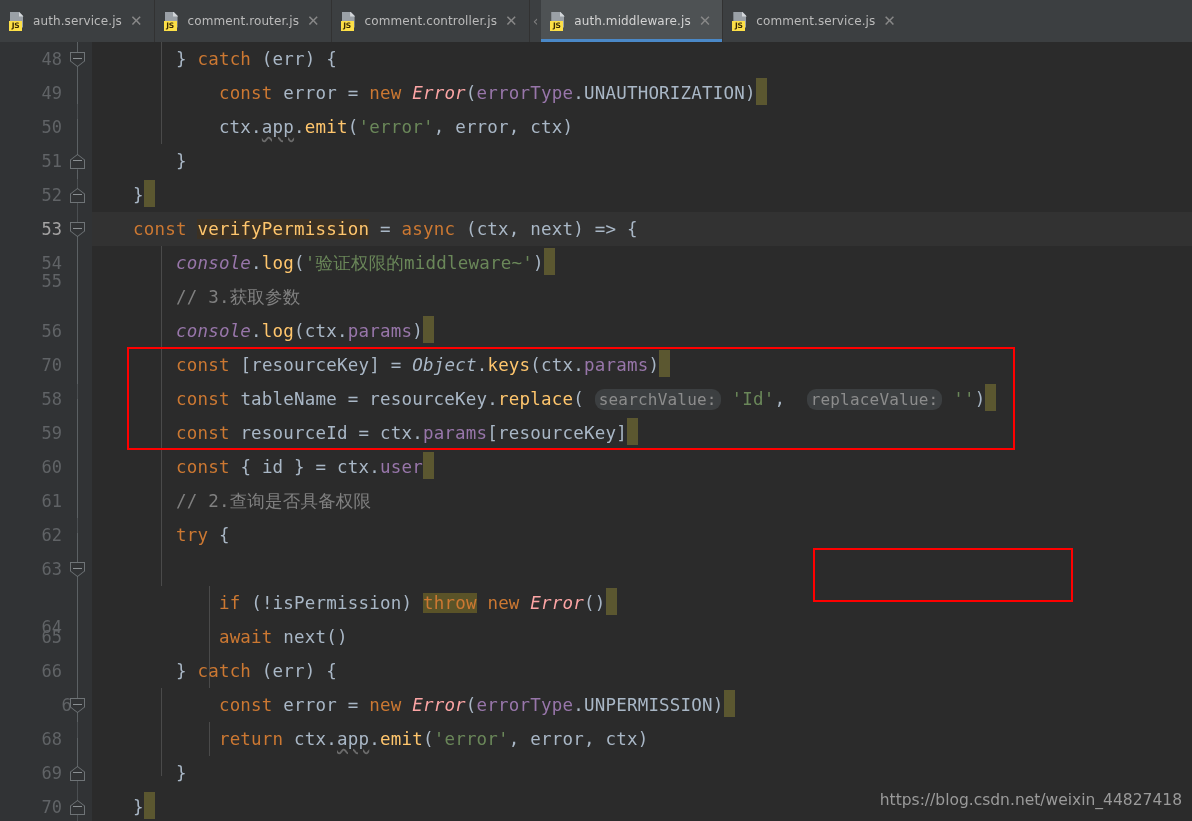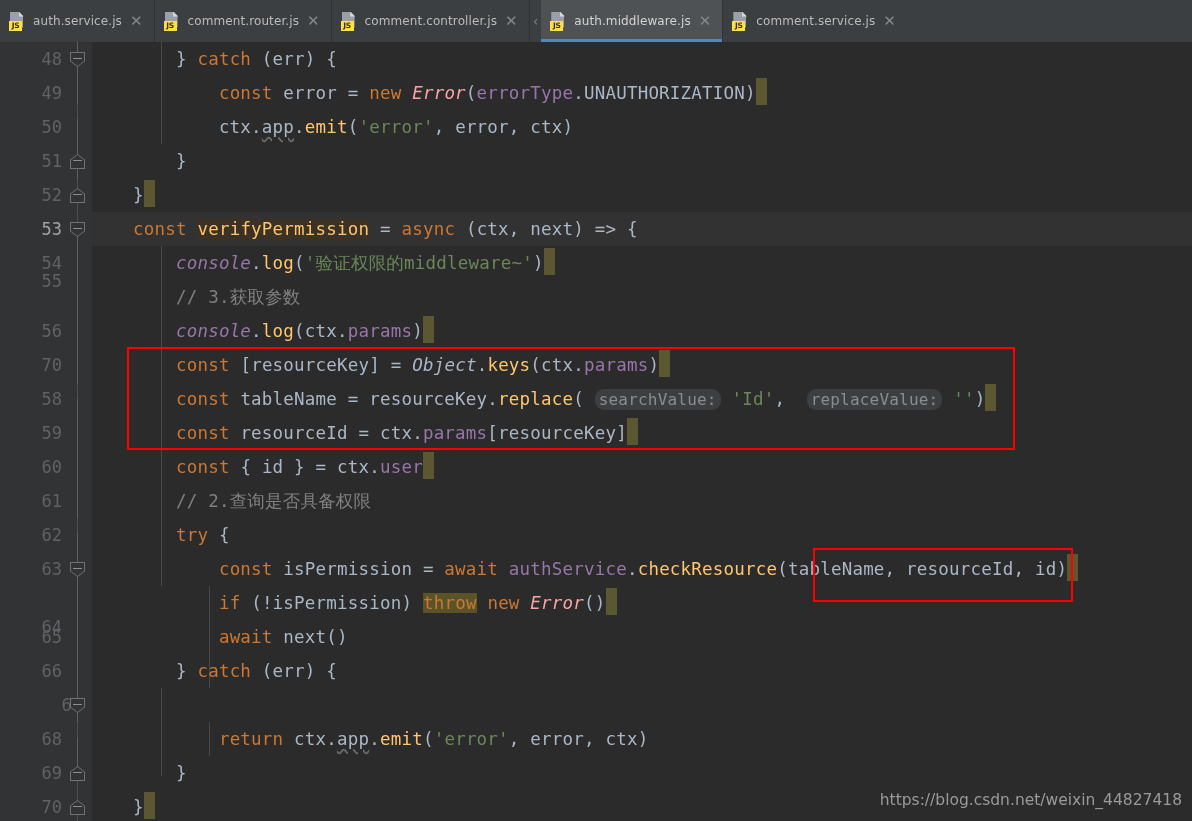--- a/index.html
+++ b/index.html
@@ -391,28 +391,28 @@
     <div class="cline" style="top:340px;">    <span class="kw">const</span> tableName = resourceKey.<span class="fn">replace</span><span class="brace">(</span> <span class="hint">searchValue:</span> <span class="str">'Id'</span>,  <span class="hint">replaceValue:</span> <span class="str">''</span><span class="brace">)</span><span class="eol-mark"></span></div>
 
     <div class="cline" style="top:374px;">    <span class="kw">const</span> resourceId = ctx.<span class="prop">params</span><span class="brace">[</span>resourceKey<span class="brace">]</span><span class="eol-mark"></span></div>
 
     <div class="cline" style="top:408px;">    <span class="kw">const</span> <span class="brace">{</span> id <span class="brace">}</span> = ctx.<span class="prop">user</span><span class="eol-mark"></span></div>
 
     <div class="cline" style="top:442px;">    <span class="cmt">// 2.查询是否具备权限</span></div>
 
     <div class="cline" style="top:476px;">    <span class="kw">try</span> <span class="brace">{</span></div>
 
-    <div class="cline" style="top:510px;">        <span class="kw">const</span> isPermission = <span class="kw">await</span> <span class="prop">authService</span>.<span class="fn">checkResource</span><span class="brace">(</span>tableName, resourceId, id<span class="brace">)</span><span class="eol-mark"></span></div>
 
     <div class="cline" style="top:544px;">        <span class="kw">if</span> <span class="brace">(</span>!isPermission<span class="brace">)</span> <span class="kw hl-kw">throw</span> <span class="kw">new</span> <span class="errcls">Error</span><span class="brace">()</span><span class="eol-mark"></span></div>
 
     <div class="cline" style="top:578px;">        <span class="kw">await</span> next<span class="brace">()</span></div>
 
     <div class="cline" style="top:612px;"><span class="brace">    } </span><span class="kw">catch</span> <span class="brace">(</span>err<span class="brace">) {</span></div>
 
+    <div class="cline" style="top:646px;">        <span class="kw">const</span> error = <span class="kw">new</span> <span class="errcls">Error</span><span class="brace">(</span><span class="prop">errorType</span>.UNPERMISSION<span class="brace">)</span><span class="eol-mark"></span></div>
 
     <div class="cline" style="top:680px;">        <span class="kw">return</span> ctx.<span class="squig">app</span>.<span class="fn">emit</span><span class="brace">(</span><span class="str">'error'</span>, error, ctx<span class="brace">)</span></div>
 
     <div class="cline" style="top:714px;"><span class="brace">    }</span></div>
 
     <div class="cline" style="top:748px;"><span class="brace">}</span><span class="eol-mark"></span></div>
   </div>
 
   <div class="redbox" style="left:127px; top:305px; width:888px; height:103px;"></div>
   <div class="redbox" style="left:813px; top:506px; width:260px; height:54px;"></div>

